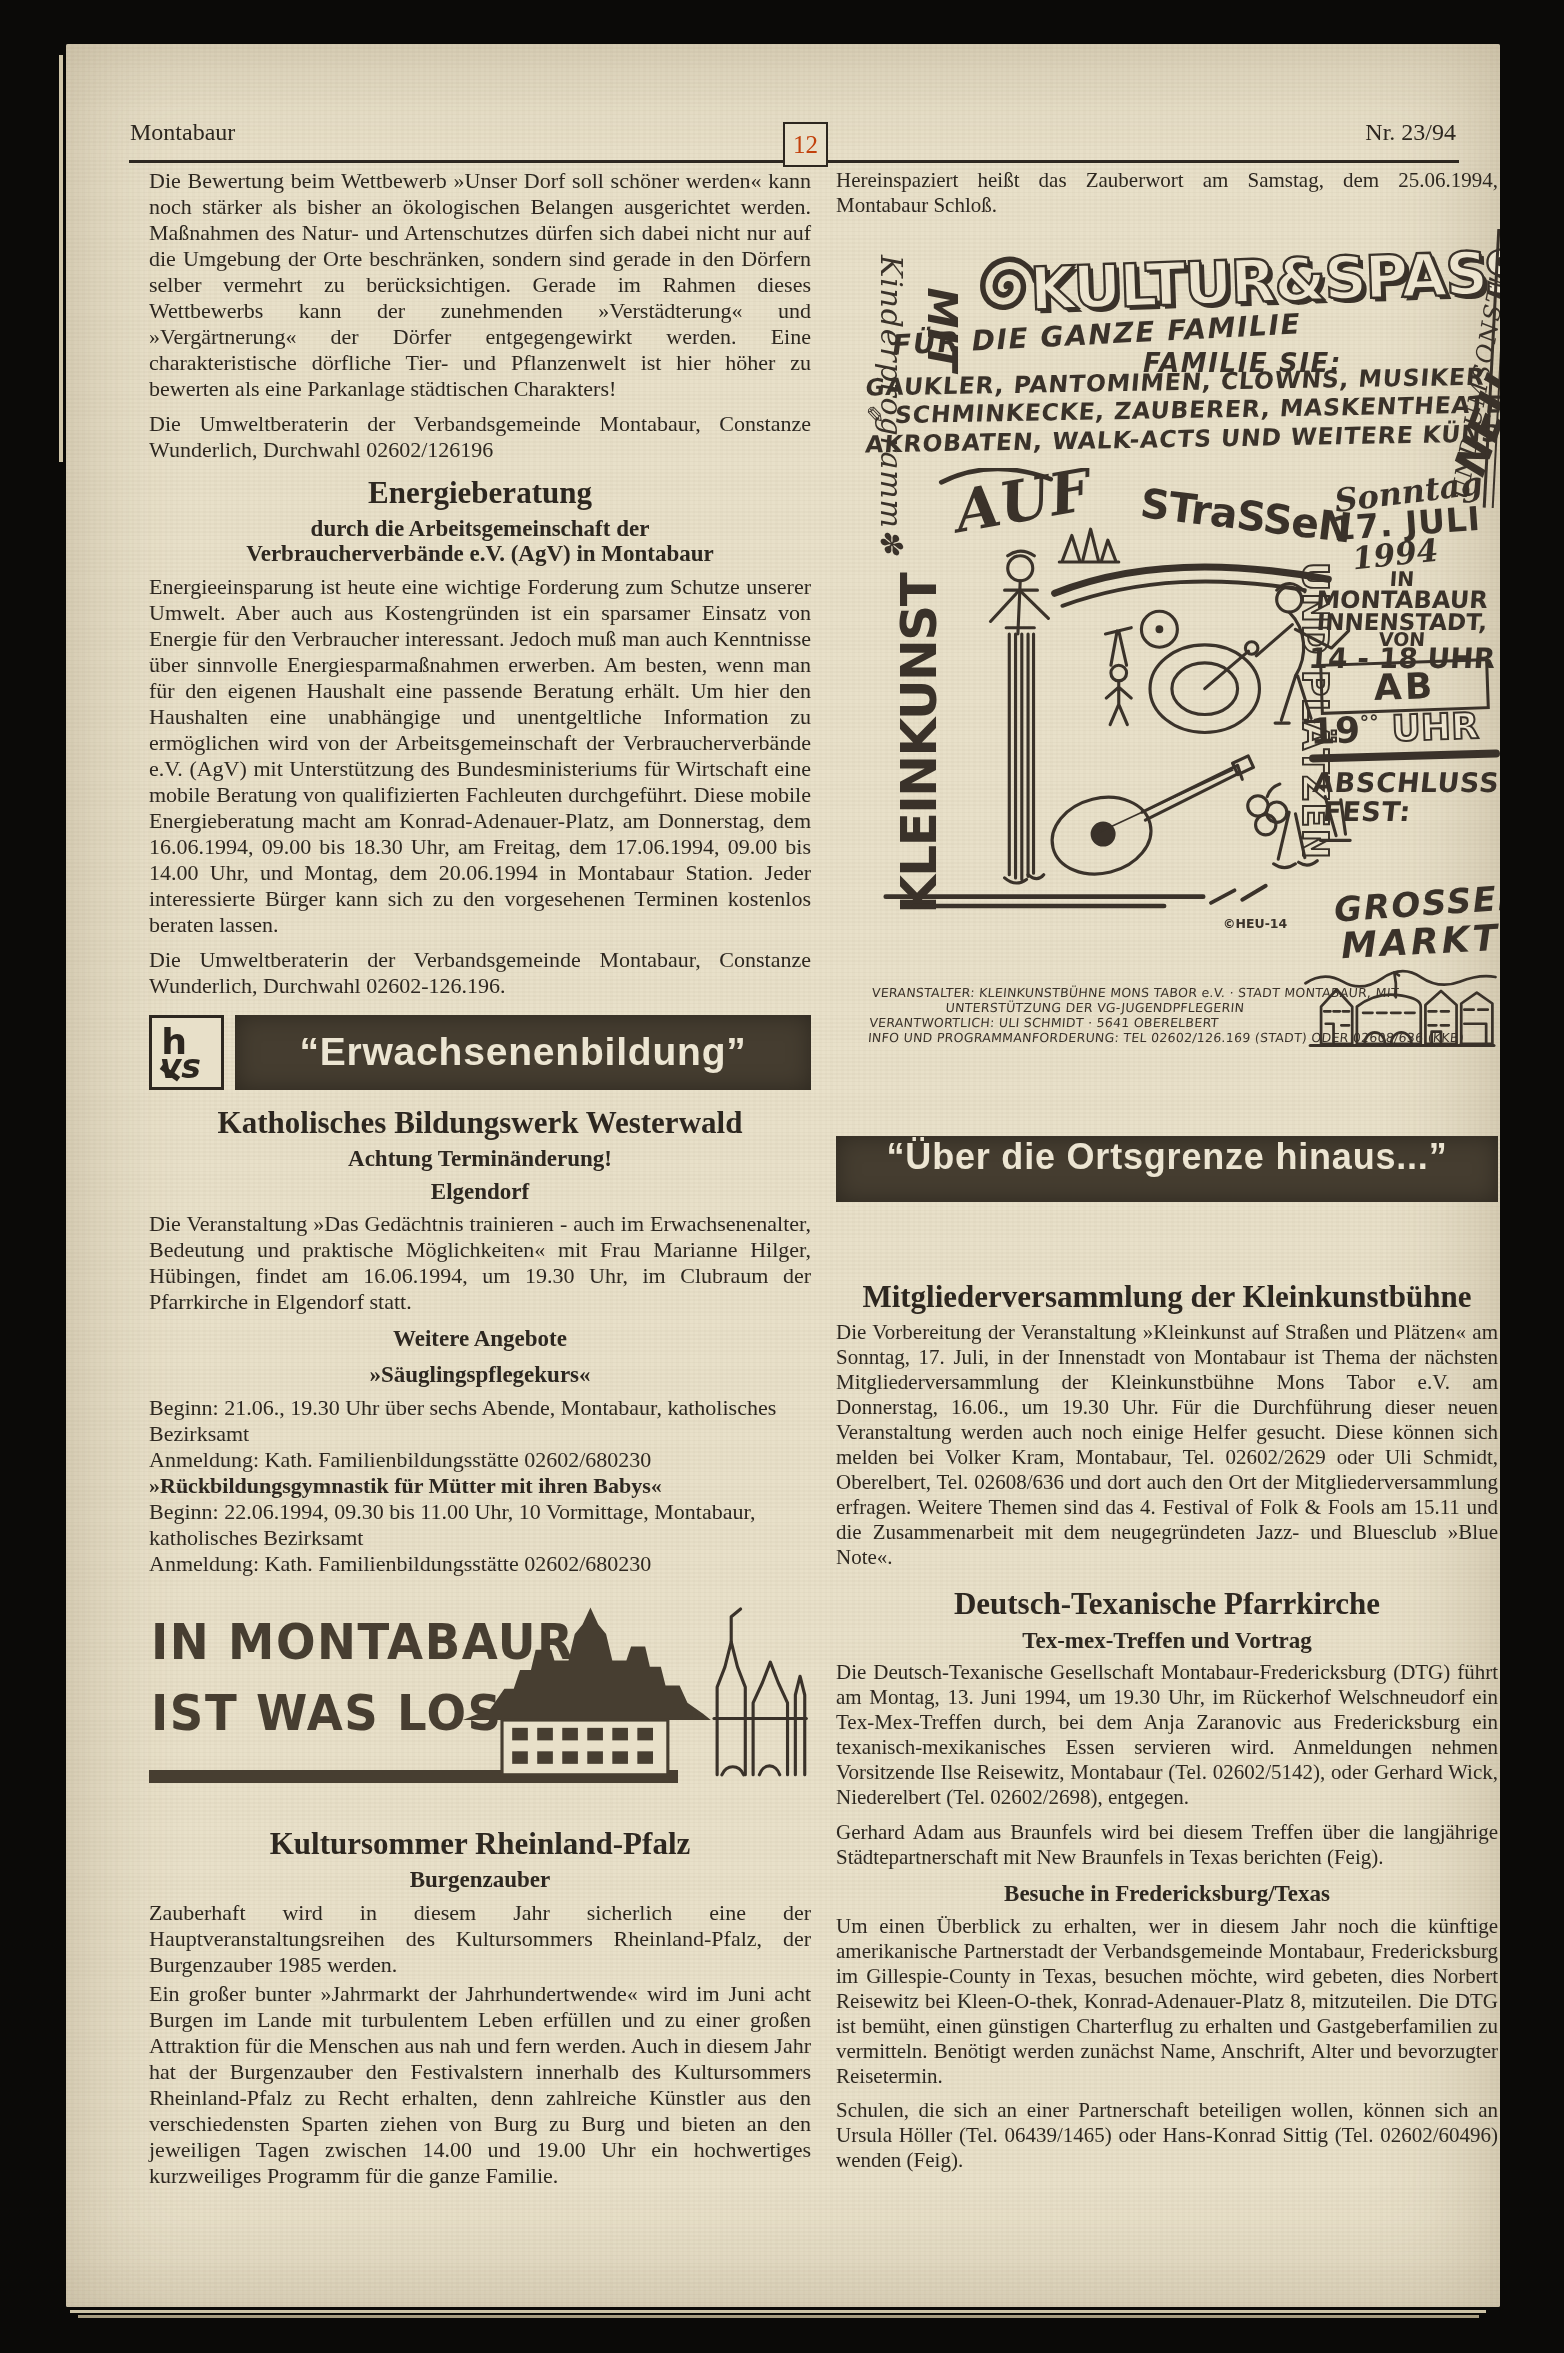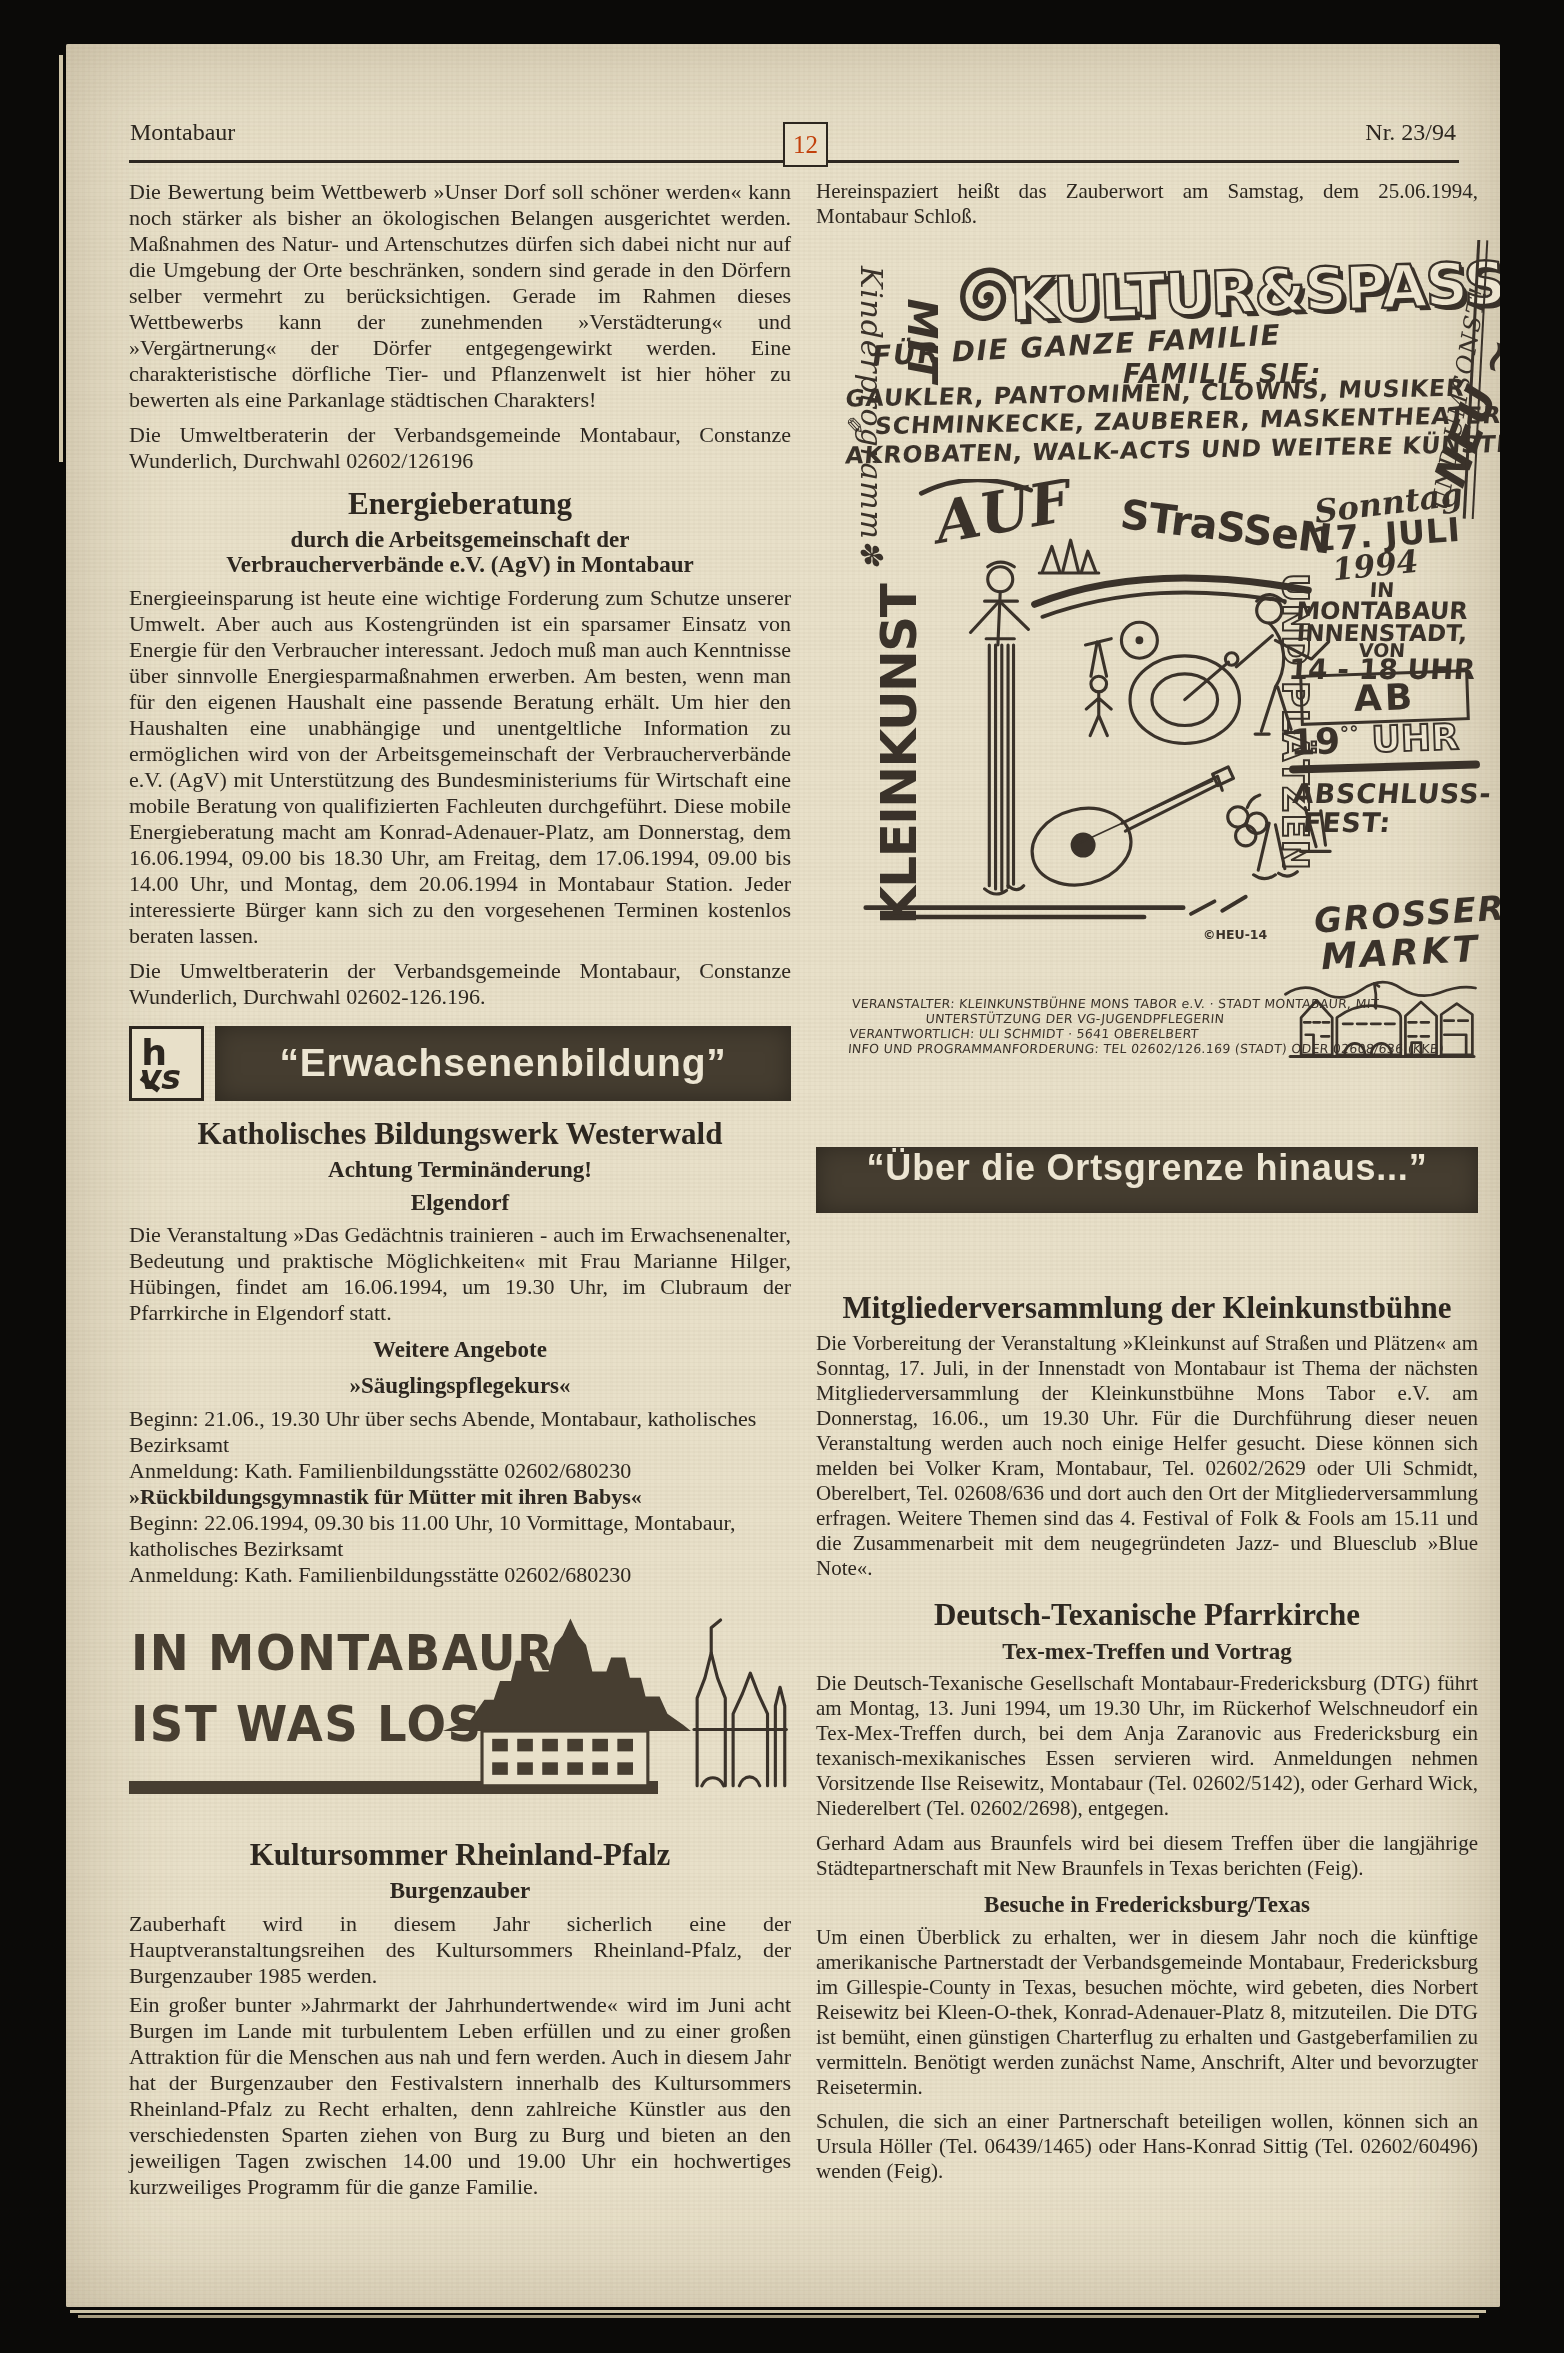--- a/index.html
+++ b/index.html
@@ -22,21 +22,21 @@
   
   .hdr-left{position:absolute;left:64px;top:75px;font-size:24px;color:#2d2720;}
   .hdr-right{position:absolute;right:44px;top:75px;font-size:24px;color:#2d2720;}
   .hdr-rule{position:absolute;left:63px;top:116px;width:1330px;height:3.1px;background:#2d2720;}
   .hdr-pagebox{
     position:absolute;left:717px;top:78px;width:41px;height:41px;background:#e8e0c9;
     border:2.3px solid #2d2720;display:flex;align-items:center;justify-content:center;
     font-size:25px;color:#c2410c;z-index:2;
   }
   
-  .col{position:absolute;top:135px;width:662px;color:#2d2720;}
+  .col{position:absolute;top:124px;width:662px;color:#2d2720;margin-left:20px;}
   #col-left{left:63px;}
   #col-right{left:750px;}
   .col p{margin:0 0 9.4px;font-size:22px;line-height:26px;text-align:justify;}
   #col-right p{font-size:21px;line-height:25px;}
   .h-lg{font-size:31px;font-weight:bold;text-align:center;margin:4.7px 0 6.3px;line-height:34px;}
   .h-sub{font-size:23px;font-weight:bold;text-align:center;margin:0 0 7.8px;line-height:25px;}
   .h-sub2{font-size:23px;font-weight:bold;text-align:center;margin:11px 0 7.8px;line-height:25px;}
   .plain-lines{font-size:22px;line-height:26px;margin:0 0 11px;}
   .plain-lines .bold{font-weight:bold;}
   

